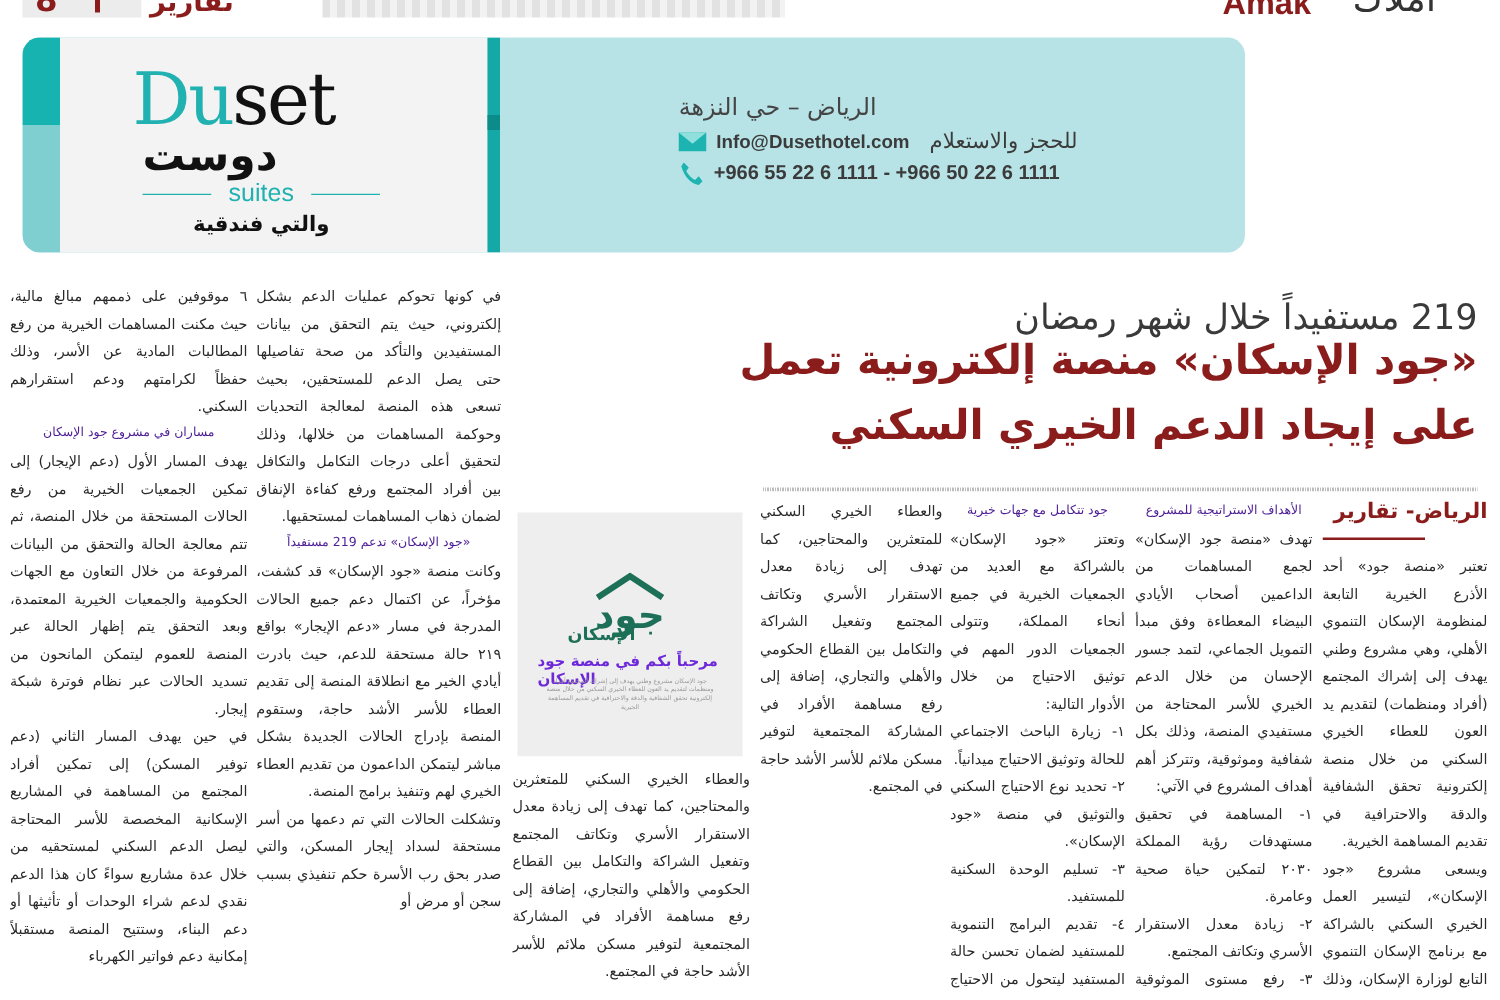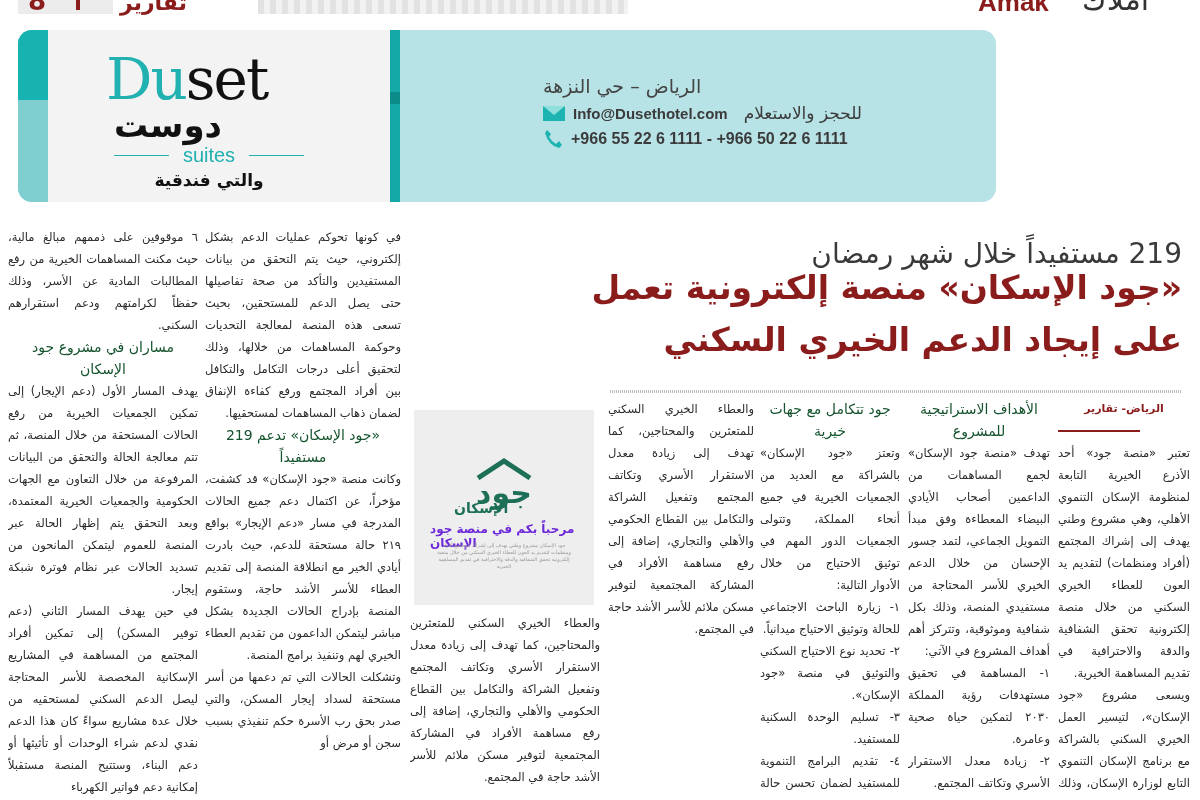--- a/index.html
+++ b/index.html
@@ -48,22 +48,22 @@
 
   
   .subhead { position: absolute; right: 18px; top: 236px; font: 28px "DejaVu Sans", sans-serif; color: #3a3a3a; direction: rtl; line-height: 36px; }
   .headline { position: absolute; right: 18px; top: 262px; width: 600px; font: bold 33px "DejaVu Sans", sans-serif; color: #8b1c1c; direction: rtl; text-align: right; line-height: 52px; }
   .sep-line { position: absolute; left: 610px; top: 390px; width: 572px; height: 3px;
     background: repeating-linear-gradient(90deg, #bdbdbd 0 1px, #fff 1px 2px); }
 
   
   .col { position: absolute; direction: rtl; text-align: justify; font: 11.5px "DejaVu Sans", sans-serif; color: #2a2a2a; line-height: 22px; overflow: hidden; }
   .col p { margin: 0; }
-  .col-h { color: #14532d; text-align: center; font-size: 14px; line-height: 22px; }
-  .byline { color: #8b1c1c; text-align: center; font-size: 11px; font-weight: bold; padding-bottom: 6px; }
+  .col-h { color: #4c1d95; text-align: center; font-size: 10px; line-height: 22px; }
+  .byline { color: #8b1c1c; text-align: right; font-size: 17px; font-weight: bold; padding-bottom: 6px; }
   .byline-rule { width: 82px; height: 2px; background: #8b1c1c; margin: 4px 0 10px auto; margin-left: 0; margin-right: auto; }
 
   .c1 { left: 1058px; top: 398px; width: 132px; height: 402px; }
   .c2 { left: 908px; top: 398px; width: 142px; height: 402px; }
   .c3 { left: 760px; top: 398px; width: 140px; height: 402px; }
   .c4 { left: 608px; top: 398px; width: 146px; height: 402px; }
   .c5 { left: 410px; top: 612px; width: 190px; height: 188px; }
   .c6 { left: 205px; top: 226px; width: 196px; height: 574px; }
   .c7 { left: 8px; top: 226px; width: 190px; height: 574px; }
 

